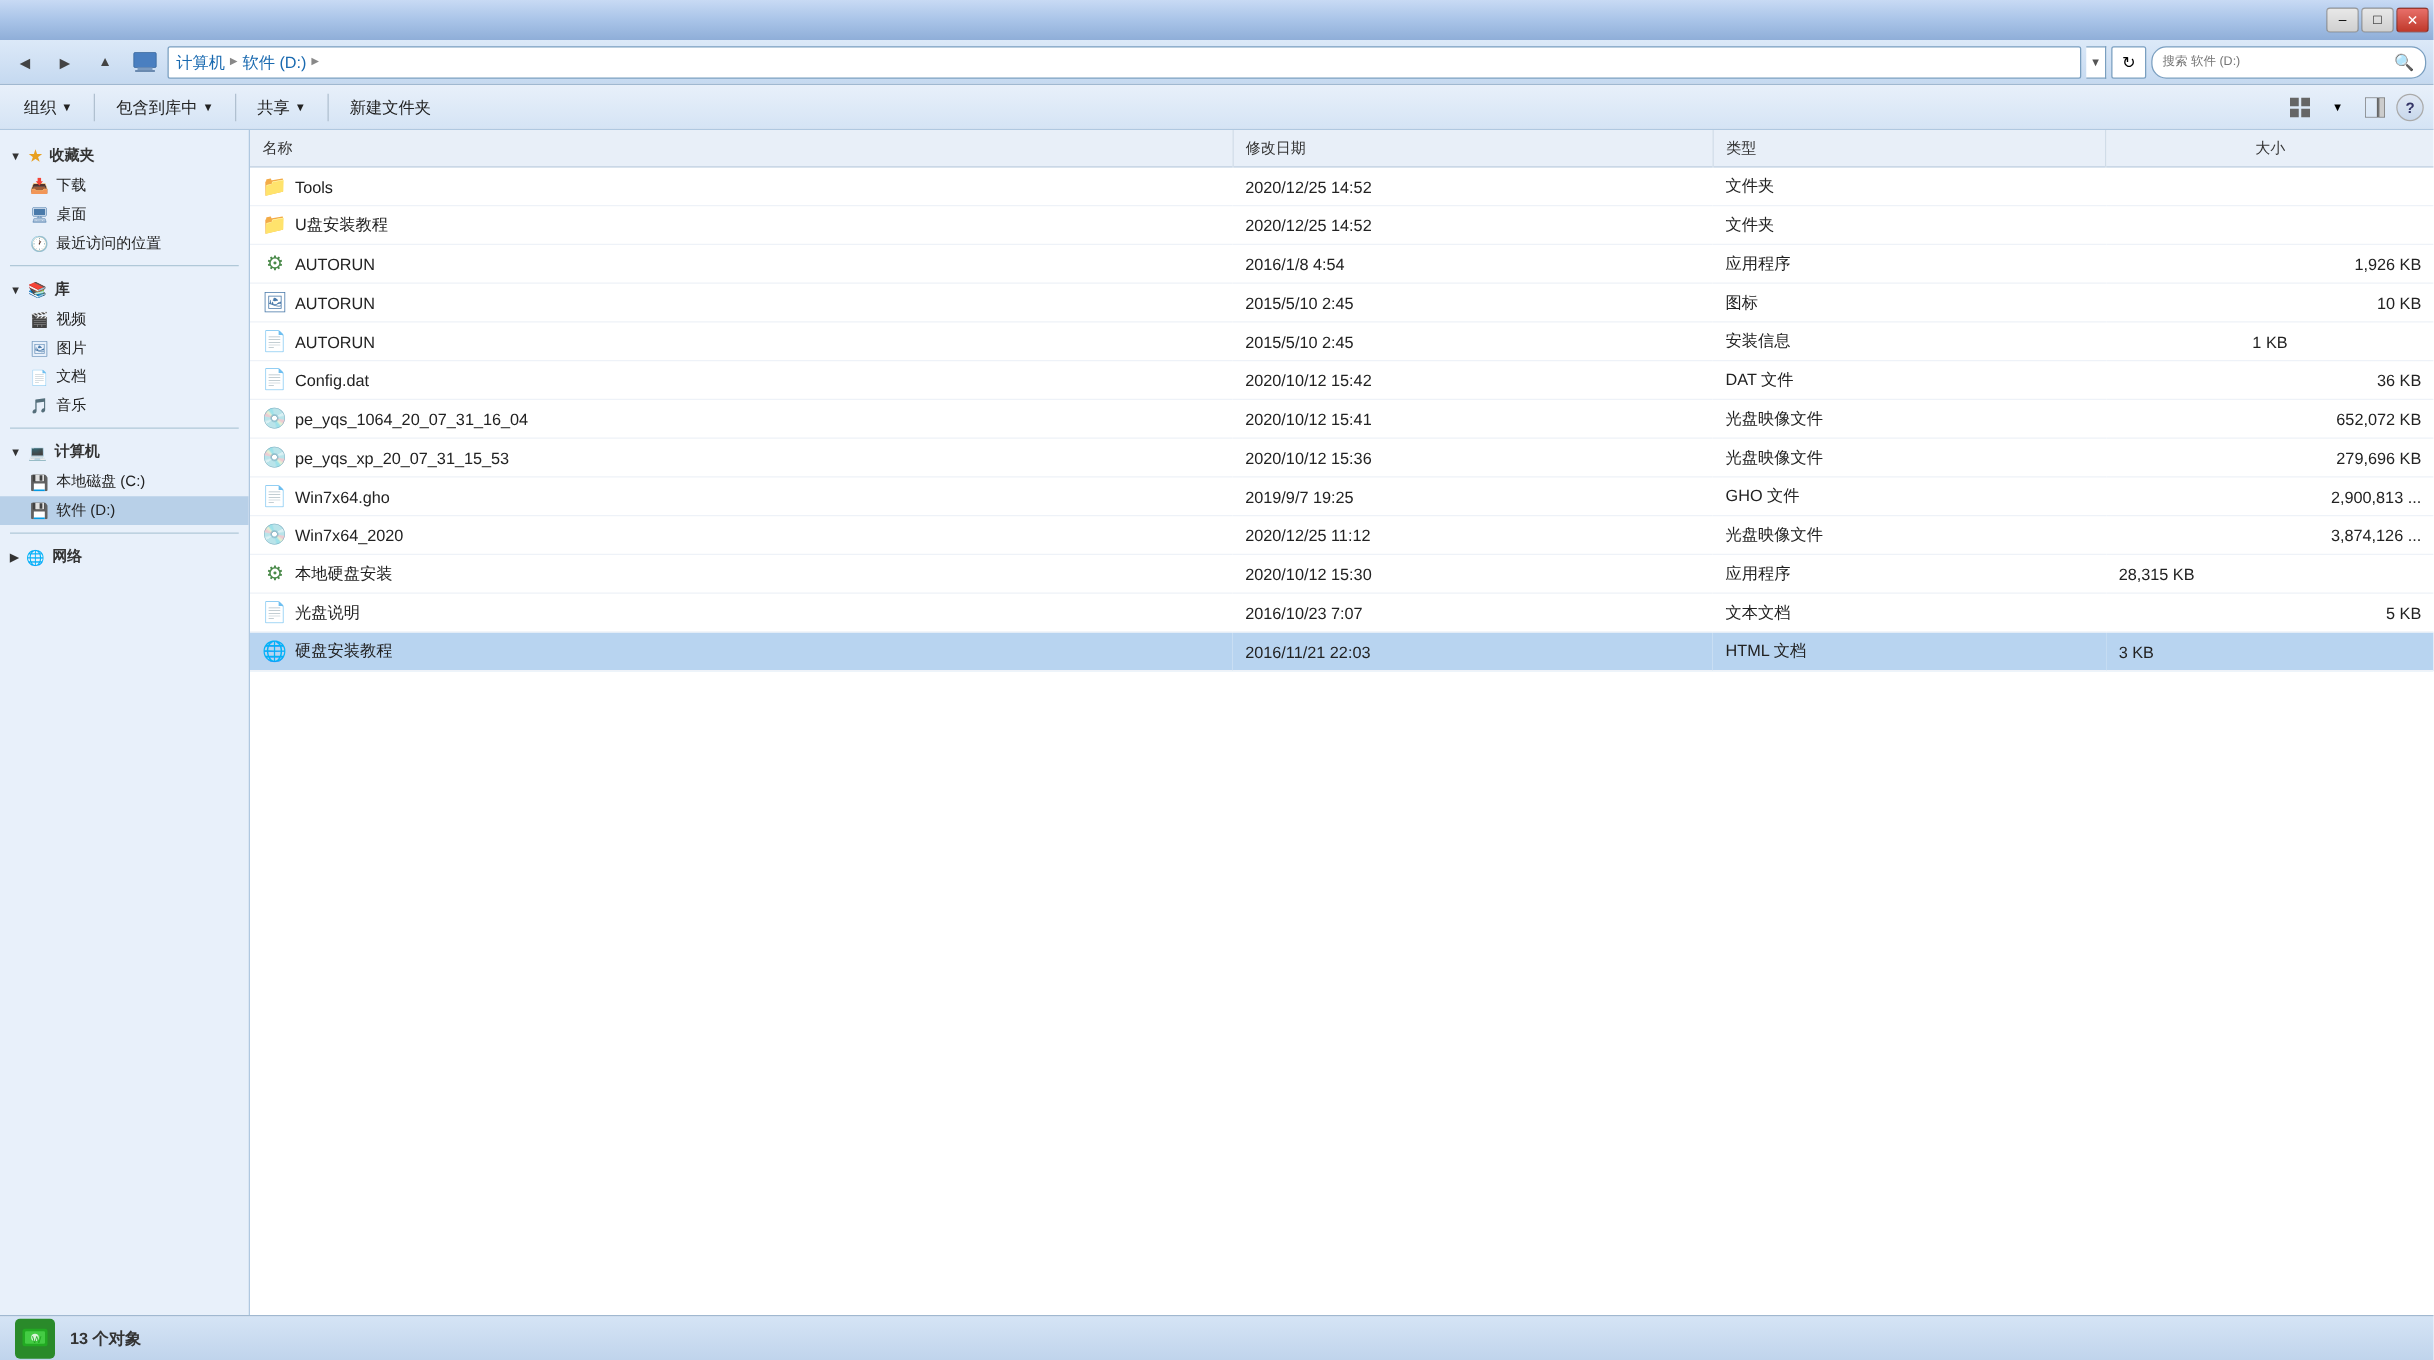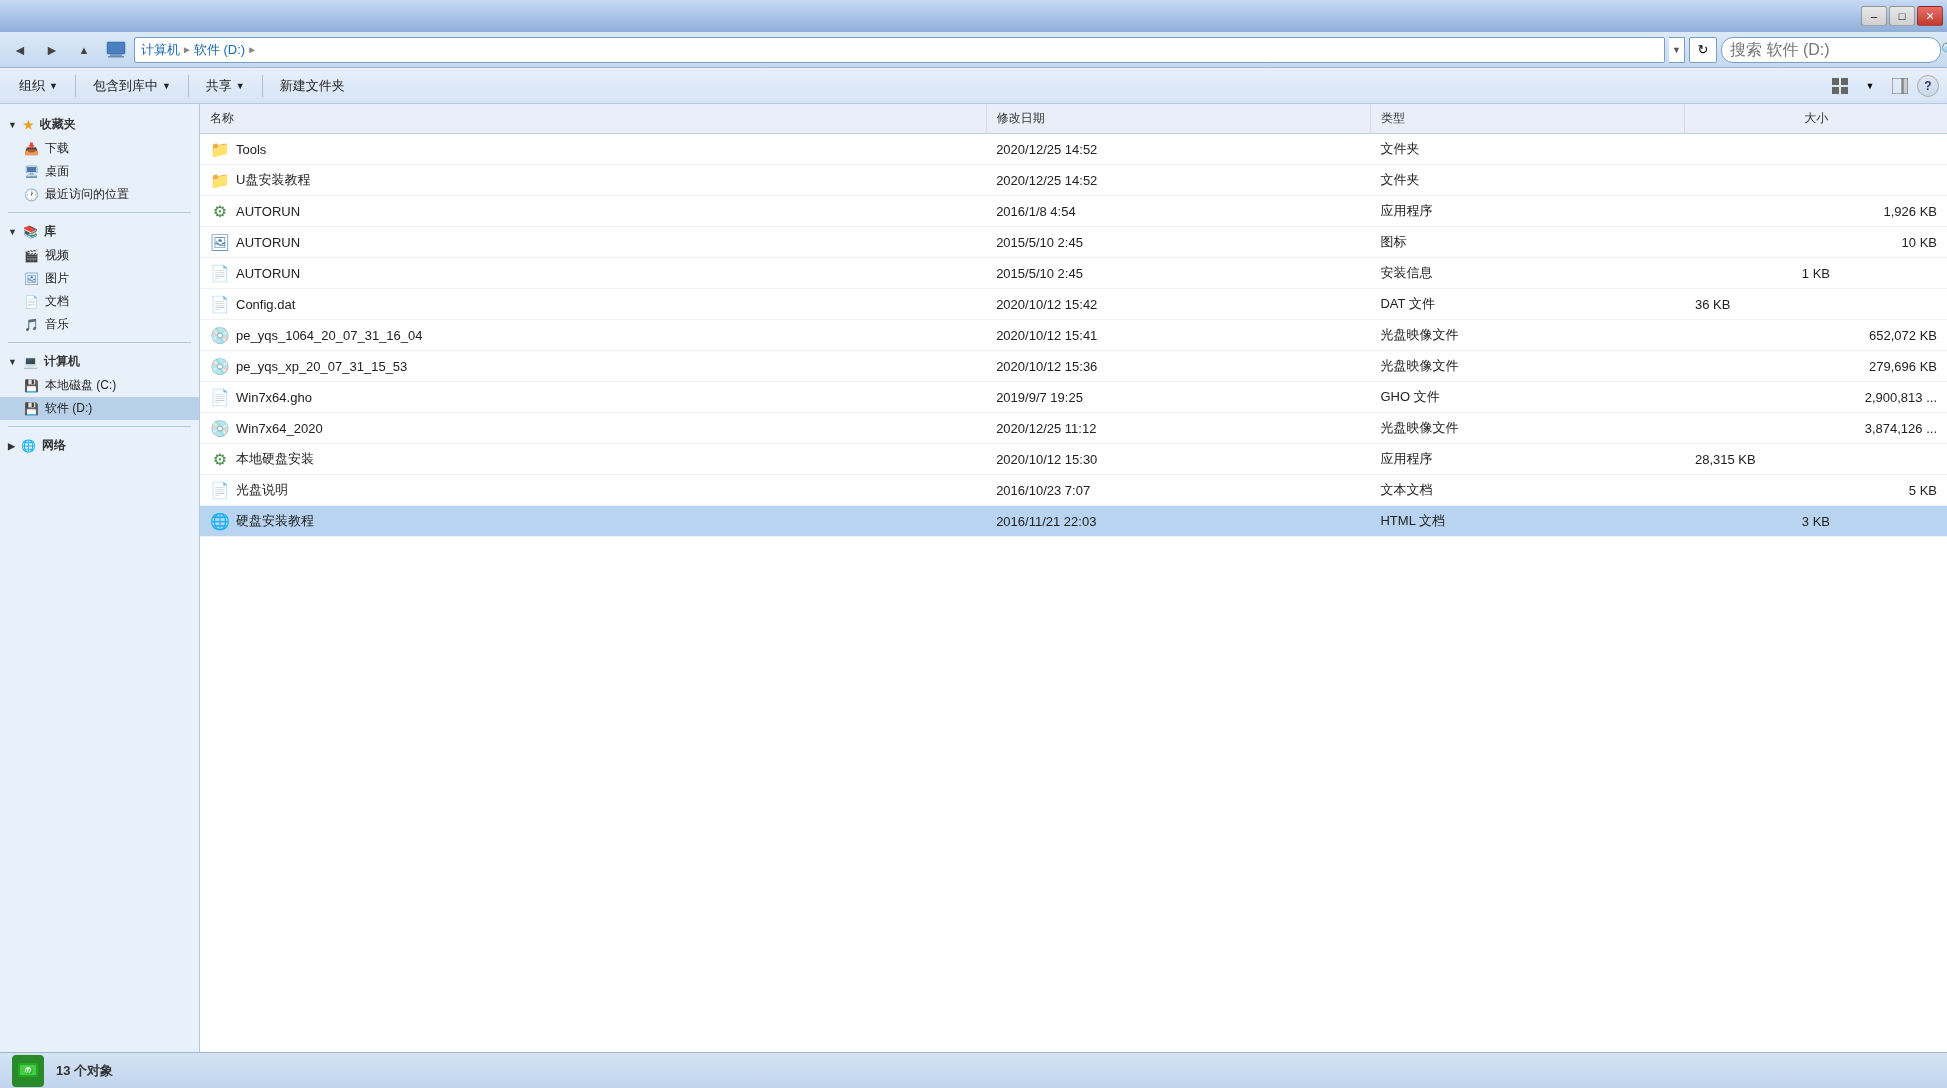--- a/index.html
+++ b/index.html
@@ -111,21 +111,21 @@
       border-radius: 12px;
       display: flex;
       align-items: center;
       background: white;
       padding: 0 8px;
       gap: 4px;
     }
     .search-input {
       border: none;
       outline: none;
-      font-size: 16px;
+      font-size: 10px;
       color: #888;
       flex: 1;
       background: transparent;
     }
 
     
     .toolbar {
       height: 36px;
       background: linear-gradient(to bottom, #e8f0fa 0%, #d5e4f5 100%);
       display: flex;
@@ -516,21 +516,21 @@
   </tr>
           <tr>
     <td>
       <div class="file-name-cell">
         <span class="file-icon" style="color:#808080;">📄</span>
         <span>Config.dat</span>
       </div>
     </td>
     <td>2020/10/12 15:42</td>
     <td>DAT 文件</td>
-    <td style="">36 KB</td>
+    <td style="text-align:right;">36 KB</td>
   </tr>
           <tr>
     <td>
       <div class="file-name-cell">
         <span class="file-icon" style="color:#5555cc;">💿</span>
         <span>pe_yqs_1064_20_07_31_16_04</span>
       </div>
     </td>
     <td>2020/10/12 15:41</td>
     <td>光盘映像文件</td>
@@ -593,21 +593,21 @@
   </tr>
           <tr class="selected">
     <td>
       <div class="file-name-cell">
         <span class="file-icon" style="color:#cc6600;">🌐</span>
         <span>硬盘安装教程</span>
       </div>
     </td>
     <td>2016/11/21 22:03</td>
     <td>HTML 文档</td>
-    <td style="text-align:center;">3 KB</td>
+    <td style="text-align:left;">3 KB</td>
   </tr>
         </tbody>
     </table>
   </div>
 </div>
 
 <div class="status-bar">
   <div class="status-icon">
     <svg width="24" height="24" viewBox="0 0 24 24">
       <rect x="2" y="4" width="20" height="14" rx="2" fill="#22aa22"></rect>

